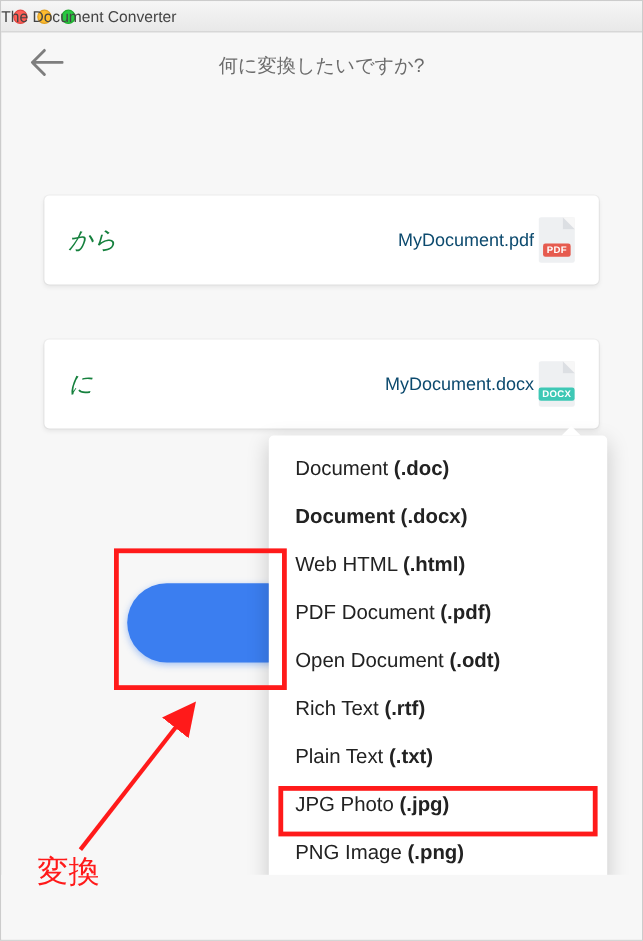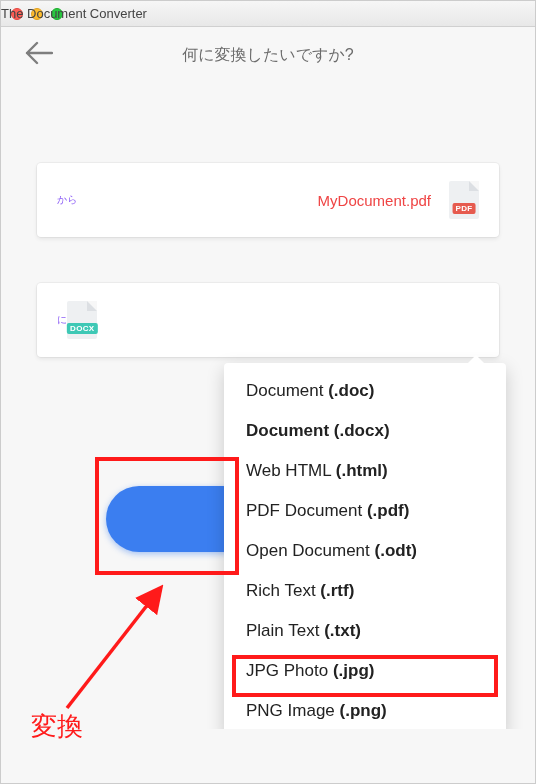--- a/index.html
+++ b/index.html
@@ -48,24 +48,24 @@
     background: #fff;
     border-radius: 4px;
     box-shadow: 0 2px 4px rgba(0,0,0,0.08), 0 0 0 1px rgba(0,0,0,0.04);
     display: flex;
     align-items: center;
     padding: 18px 20px;
     position: relative;
     margin-top: 80px;
   }
   .card + .card { margin-top: 46px; }
-  .card-label { color: #8b5cf6; font-size: 10px; }
+  .card-label { color: #15803d; font-size: 20px; font-style: italic; }
   .card-value {
-    margin-left: auto; color: #ef4444; font-size: 15px;
-    text-align: left; padding-right: 18px;
+    margin-left: auto; color: #0c4a6e; font-size: 15px;
+    text-align: left; padding-right: 4px;
   }
   .filetype-icon {
     width: 30px; height: 38px; position: relative;
     background: #eef0f2;
     border-radius: 2px;
   }
   .filetype-icon::before {
     content: ""; position: absolute; top: 0; right: 0;
     border-top: 10px solid #f7f7f7;
     border-left: 10px solid #dcdfe3;
@@ -157,20 +157,21 @@
   <div class="card">
     <span class="card-label">から</span>
     <span class="card-value">MyDocument.pdf</span>
     <div class="filetype-icon">
       <span class="badge pdf">PDF</span>
     </div>
   </div>
 
   <div class="card">
     <span class="card-label">に</span>
+    <span class="card-value">MyDocument.docx</span>
     <div class="filetype-icon">
       <span class="badge docx">DOCX</span>
     </div>
   </div>
 </div>
 
 <div class="convert-btn"></div>
 
 <div class="dropdown" id="dropdown">
     <div class="dd-item"><span>Document </span><span class="ext">(.doc)</span></div>

